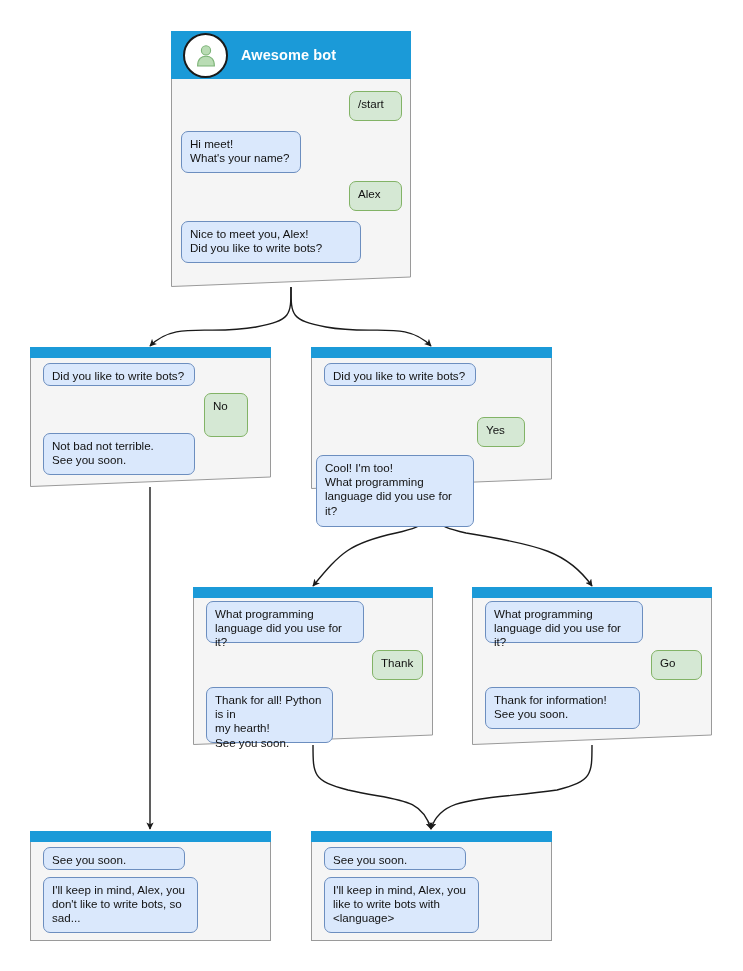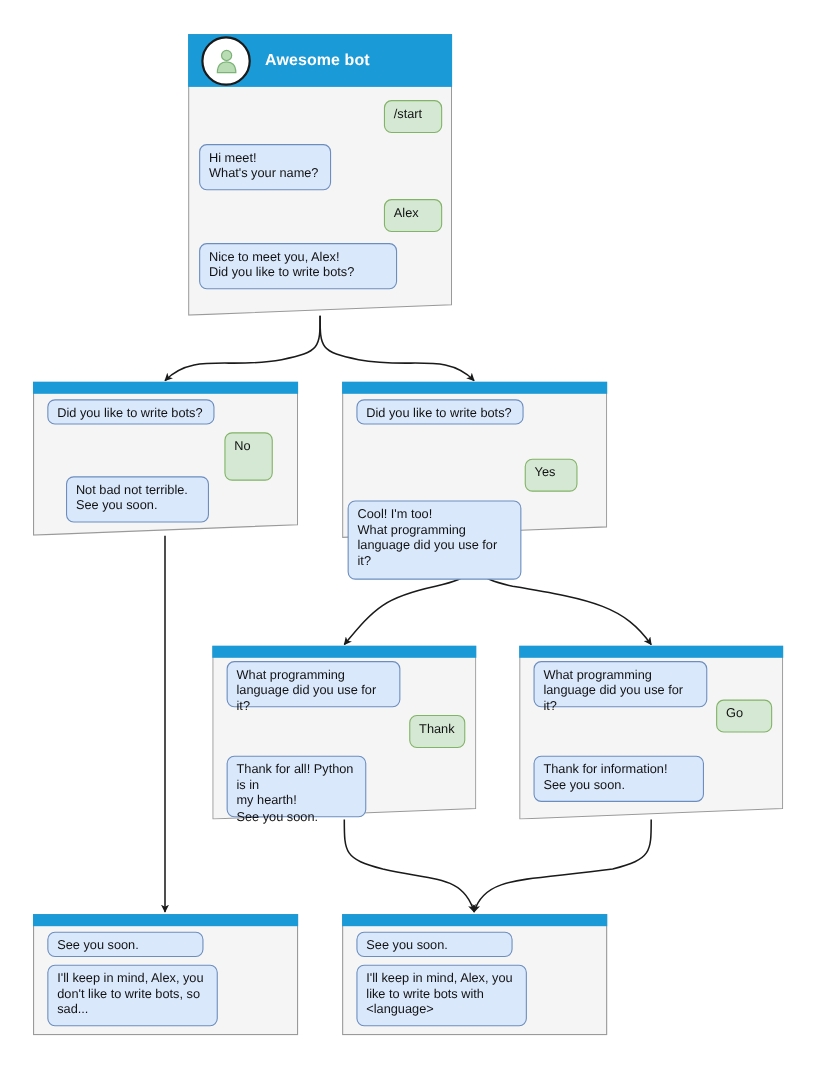--- a/index.html
+++ b/index.html
@@ -95,21 +95,21 @@
   <div class="card slanted" style="left:30px;top:347px;width:241px;height:140px;">
     <div class="skew"></div>
     <svg class="skewline" viewBox="0 0 241 140" preserveAspectRatio="none">
       <path d="M0.5,0.5 L240.5,0.5 L240.5,130 L0.5,139.5 Z" fill="none" stroke="#9a9a9a" stroke-width="1" vector-effect="non-scaling-stroke"></path>
     </svg>
     <div class="inner">
       <div class="hdr plain"></div>
       <div class="msgs">
         <div class="bubble bot" style="left:13px;top:16px;width:152px;height:23px;">Did you like to write bots?</div>
         <div class="bubble user" style="left:174px;top:46px;width:44px;height:44px;">No</div>
-        <div class="bubble bot" style="left:30px;top:86px;width:130px;height:42px;">Not bad not terrible.
+        <div class="bubble bot" style="left:13px;top:86px;width:152px;height:42px;">Not bad not terrible.
 See you soon.</div>
       </div>
     </div>
   </div>
 
   <div class="card slanted" style="left:311px;top:347px;width:241px;height:142px;">
     <div class="skew"></div>
     <svg class="skewline" viewBox="0 0 241 142" preserveAspectRatio="none">
       <path d="M0.5,0.5 L240.5,0.5 L240.5,132 L0.5,141.5 Z" fill="none" stroke="#9a9a9a" stroke-width="1" vector-effect="non-scaling-stroke"></path>
     </svg>
@@ -146,21 +146,21 @@
   <div class="card slanted" style="left:472px;top:587px;width:240px;height:158px;">
     <div class="skew"></div>
     <svg class="skewline" viewBox="0 0 240 158" preserveAspectRatio="none">
       <path d="M0.5,0.5 L239.5,0.5 L239.5,148 L0.5,157.5 Z" fill="none" stroke="#9a9a9a" stroke-width="1" vector-effect="non-scaling-stroke"></path>
     </svg>
     <div class="inner">
       <div class="hdr plain"></div>
       <div class="msgs">
         <div class="bubble bot" style="left:13px;top:14px;width:158px;height:42px;">What programming
 language did you use for it?</div>
-        <div class="bubble user" style="left:179px;top:49px;width:51px;height:30px;">Go</div>
+        <div class="bubble user" style="left:179px;top:63px;width:51px;height:30px;">Go</div>
         <div class="bubble bot" style="left:13px;top:100px;width:155px;height:42px;">Thank for information!
 See you soon.</div>
       </div>
     </div>
   </div>
 
   <div class="card" style="left:30px;top:831px;width:241px;height:110px;">
     <div class="skew"></div>
     <div class="inner">
       <div class="hdr plain"></div>

